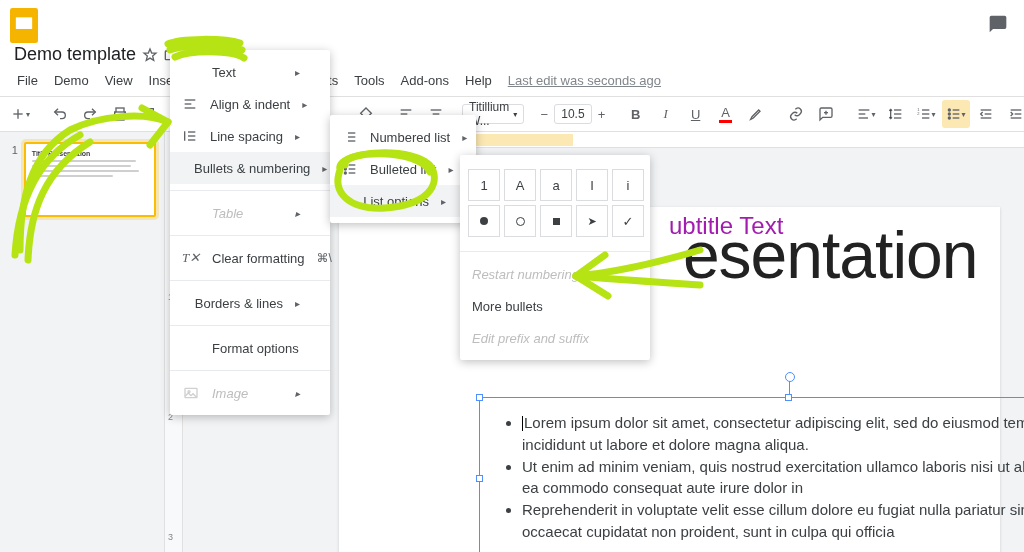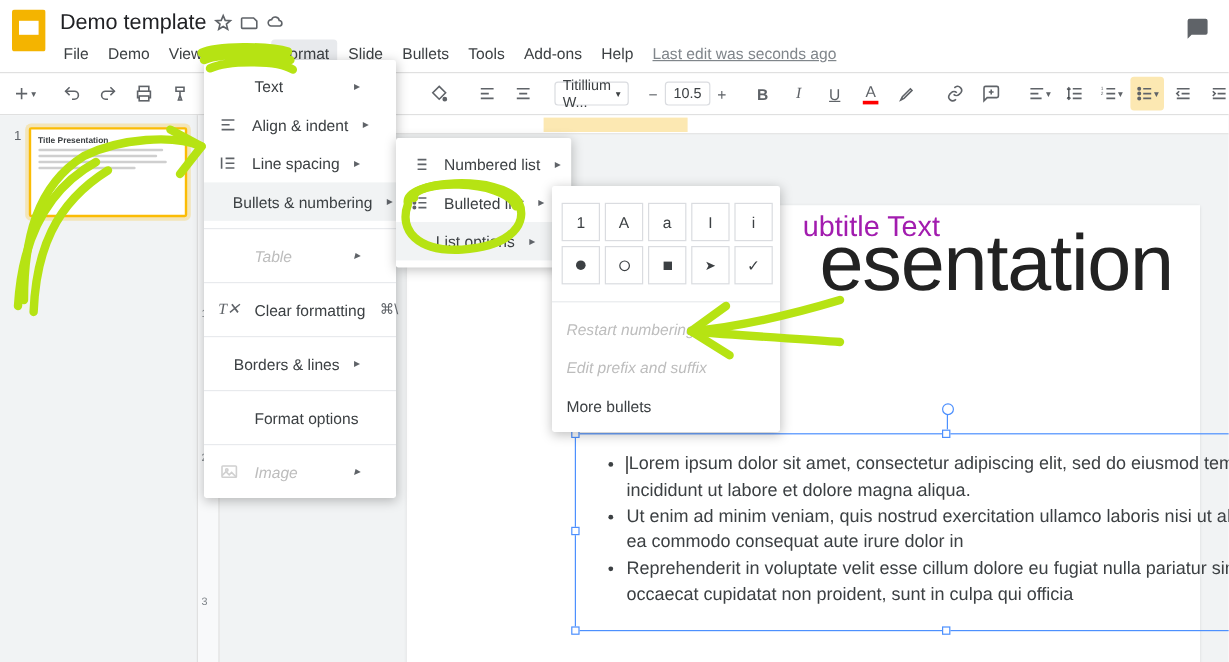--- a/index.html
+++ b/index.html
@@ -1,18 +1,18 @@
 <!DOCTYPE html>
 <html><head>
 <meta charset="utf-8">
 <style>
   * { box-sizing: border-box; }
   body { margin:0; font-family: Arial, Helvetica, sans-serif; font-size:13px; color:#3c4043; background:#fff; width:1024px; height:552px; overflow:hidden; position:relative; }
   
-  .titlebar { display:flex; align-items:flex-start; padding:6px 10px 0 10px; }
+  .titlebar { display:flex; align-items:flex-start; padding:6px 10px 0 10px;flex-direction:column; }
   .docslogo { width:28px; height:34px; margin-right:8px; margin-top:2px; }
   .docname { font-size:18px; color:#202124; padding:2px 4px; }
   .title-actions { display:flex; align-items:center; gap:6px; color:#5f6368; margin-left:2px; }
   .title-actions .ticon { width:16px; height:16px; display:flex; align-items:center; justify-content:center; }
   .menubar { display:flex; gap:2px; padding:0 0 4px 0; margin-top:2px; }
   .menubar span { padding:4px 7px; border-radius:3px; cursor:default; }
   .menubar span.active { background:#e8eaed; }
   .lastedit { color:#80868b; text-decoration:underline; padding:4px 6px; }
   .comment-bubble { position:absolute; right:16px; top:14px; color:#5f6368; }
   
@@ -443,25 +443,25 @@
     <div class="cell disc"></div>
     <div class="cell circ"></div>
     <div class="cell sq"></div>
     <div class="cell arrow"></div>
     <div class="cell check"></div>
   </div>
   <hr>
   <div class="mi disabled">
       <span>Restart numbering</span>
     </div>
+  <div class="mi">
+      <span>More bullets</span>
+    </div>
   <div class="mi disabled">
       <span>Edit prefix and suffix</span>
-    </div>
-  <div class="mi">
-      <span>More bullets</span>
     </div>
 </div>
 
 <svg width="1024" height="552" class="annot" style="left:0;top:0;">
   <g stroke="#b6e313" fill="none" stroke-width="7" stroke-linecap="round" stroke-linejoin="round">
 
     <path d="M168 44 C180 38 225 38 240 43 M170 50 C185 44 230 44 242 50 M175 57 C190 50 232 50 244 58"></path>
 
     <path d="M20 250 C 20 200, 30 155, 70 130 C100 115, 145 112, 168 122"></path>
     <path d="M168 122 L142 108 M168 122 L150 145"></path>

